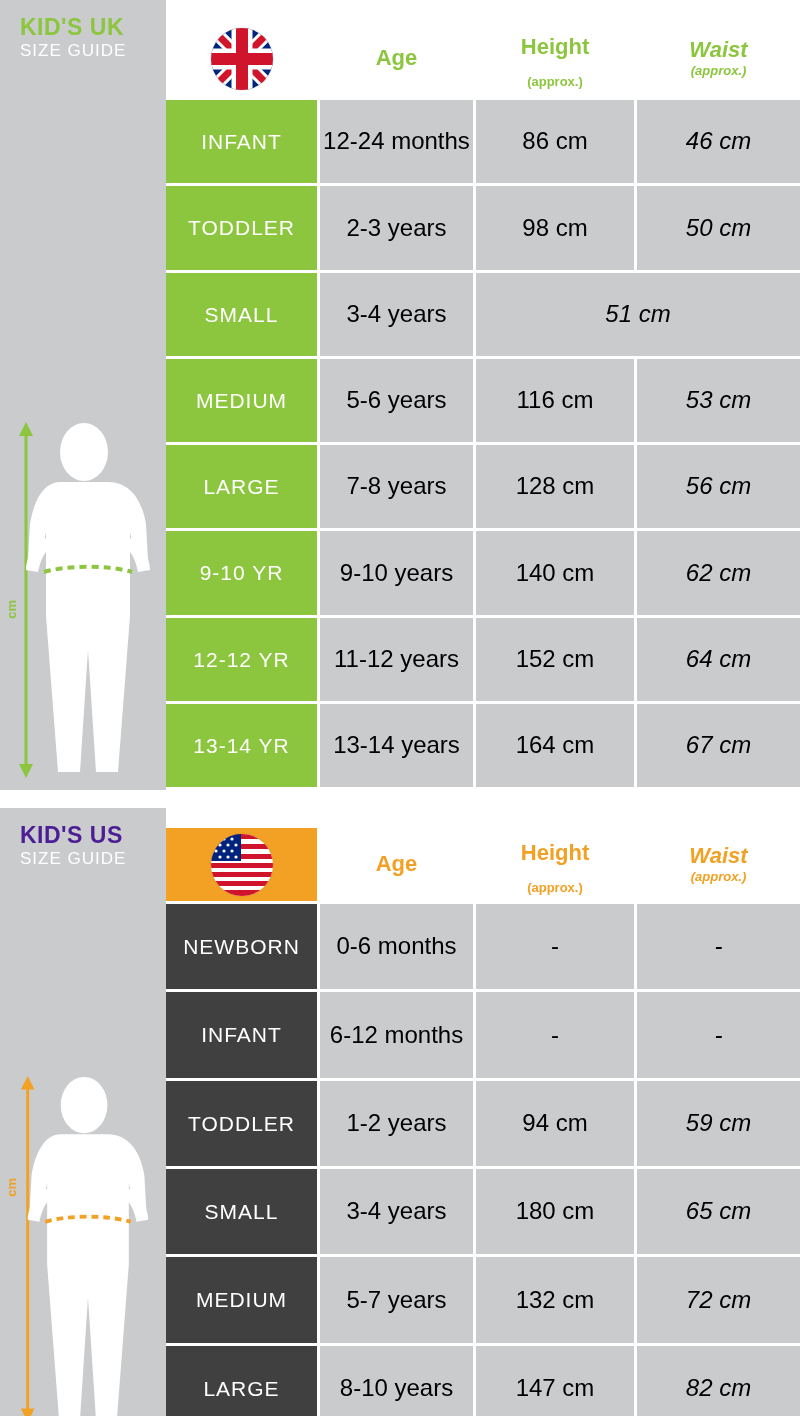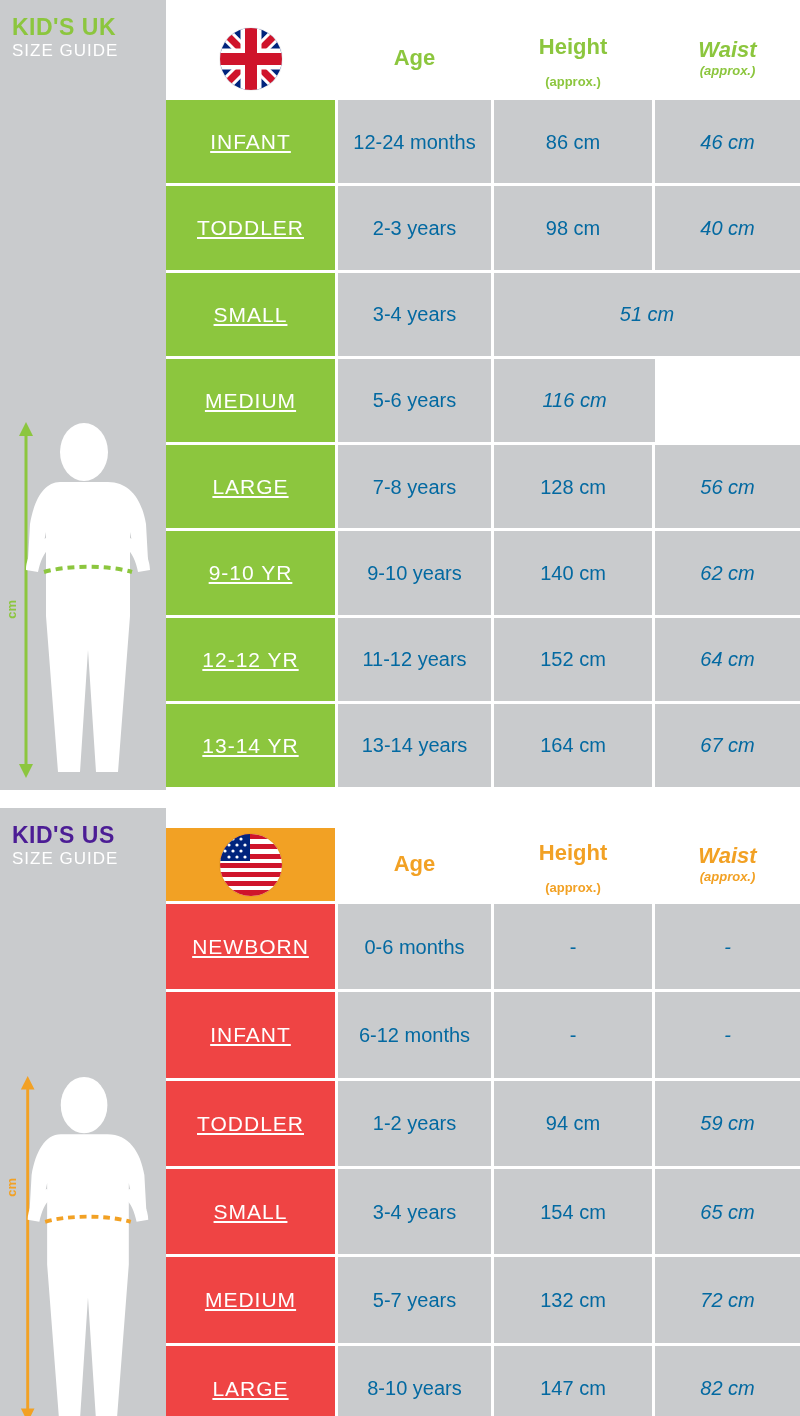--- a/index.html
+++ b/index.html
@@ -27,20 +27,21 @@
     position: absolute;
     left: 0;
     top: 0;
     width: 166px;
     bottom: 0;
     background: #c9cbcd;
   }
   .figure-title {
     padding: 14px 10px 0 12px;
     box-sizing: border-box;
+    margin-left: 8px;
   }
   .figure-title .line1 {
     font-size: 23px;
     font-weight: bold;
     letter-spacing: 0.5px;
     line-height: 26px;
   }
   .figure-title .line2 {
     font-size: 17px;
     color: #ffffff;
@@ -87,21 +88,21 @@
     align-items: center;
     justify-content: center;
     text-align: center;
     box-sizing: border-box;
     border-right: 3px solid #ffffff;
     border-bottom: 3px solid #ffffff;
     line-height: 1.1;
   }
   .cell:last-child { border-right: none; font-style: italic; }
 
-  .c-size  { width: 172px; text-decoration: underline; }
+  .c-size  { width: 154px; }
   .c-age   { width: 156px; }
   .c-height{ width: 161px; }
   .c-waist { flex: 1; }
 
   
   .row-head { flex: 0 0 auto; height: 100px; }
   .guide-us .row-head { height: 96px; }
   .row-head .cell { background: transparent; border-bottom: 3px solid #ffffff; margin-top: 20px; }
   .head-flagcell { background: #8cc63e; }
   .us .head-flagcell { background: #f2a124; }
@@ -128,26 +129,26 @@
     z-index: 2;
   }
 
   
   .cell-size {
     background: #8cc63e;
     color: #ffffff;
     font-size: 21px;
     letter-spacing: 1px;
   }
-  .us .cell-size { background: #ef4444; }
+  .us .cell-size { background: #404040; }
 
   .cell-data {
     background: #c9cbcd;
-    color: #0369a1;
-    font-size: 20px;
+    color: #000000;
+    font-size: 24px;
   }
 
   
   .flag {
     width: 62px;
     height: 62px;
     border-radius: 50%;
     overflow: hidden;
     position: relative;
     box-shadow: 0 0 0 1px rgba(0,0,0,0.05);
@@ -245,31 +246,32 @@
     <div class="row">
       <div class="cell c-size cell-size">INFANT</div>
       <div class="cell c-age cell-data">12-24 months</div>
       <div class="cell c-height cell-data">86 cm</div>
       <div class="cell c-waist cell-data">46 cm</div>
     </div>
     <div class="row">
       <div class="cell c-size cell-size">TODDLER</div>
       <div class="cell c-age cell-data">2-3 years</div>
       <div class="cell c-height cell-data">98 cm</div>
-      <div class="cell c-waist cell-data">40 cm</div>
+      <div class="cell c-waist cell-data">50 cm</div>
     </div>
     <div class="row">
       <div class="cell c-size cell-size">SMALL</div>
       <div class="cell c-age cell-data">3-4 years</div>
       <div class="cell c-waist cell-data">51 cm</div>
     </div>
     <div class="row">
       <div class="cell c-size cell-size">MEDIUM</div>
       <div class="cell c-age cell-data">5-6 years</div>
       <div class="cell c-height cell-data">116 cm</div>
+      <div class="cell c-waist cell-data">53 cm</div>
     </div>
     <div class="row">
       <div class="cell c-size cell-size">LARGE</div>
       <div class="cell c-age cell-data">7-8 years</div>
       <div class="cell c-height cell-data">128 cm</div>
       <div class="cell c-waist cell-data">56 cm</div>
     </div>
     <div class="row">
       <div class="cell c-size cell-size">9-10 YR</div>
       <div class="cell c-age cell-data">9-10 years</div>
@@ -400,21 +402,21 @@
     </div>
     <div class="row">
       <div class="cell c-size cell-size">TODDLER</div>
       <div class="cell c-age cell-data">1-2 years</div>
       <div class="cell c-height cell-data">94 cm</div>
       <div class="cell c-waist cell-data">59 cm</div>
     </div>
     <div class="row">
       <div class="cell c-size cell-size">SMALL</div>
       <div class="cell c-age cell-data">3-4 years</div>
-      <div class="cell c-height cell-data">154 cm</div>
+      <div class="cell c-height cell-data">180 cm</div>
       <div class="cell c-waist cell-data">65 cm</div>
     </div>
     <div class="row">
       <div class="cell c-size cell-size">MEDIUM</div>
       <div class="cell c-age cell-data">5-7 years</div>
       <div class="cell c-height cell-data">132 cm</div>
       <div class="cell c-waist cell-data">72 cm</div>
     </div>
     <div class="row">
       <div class="cell c-size cell-size">LARGE</div>

